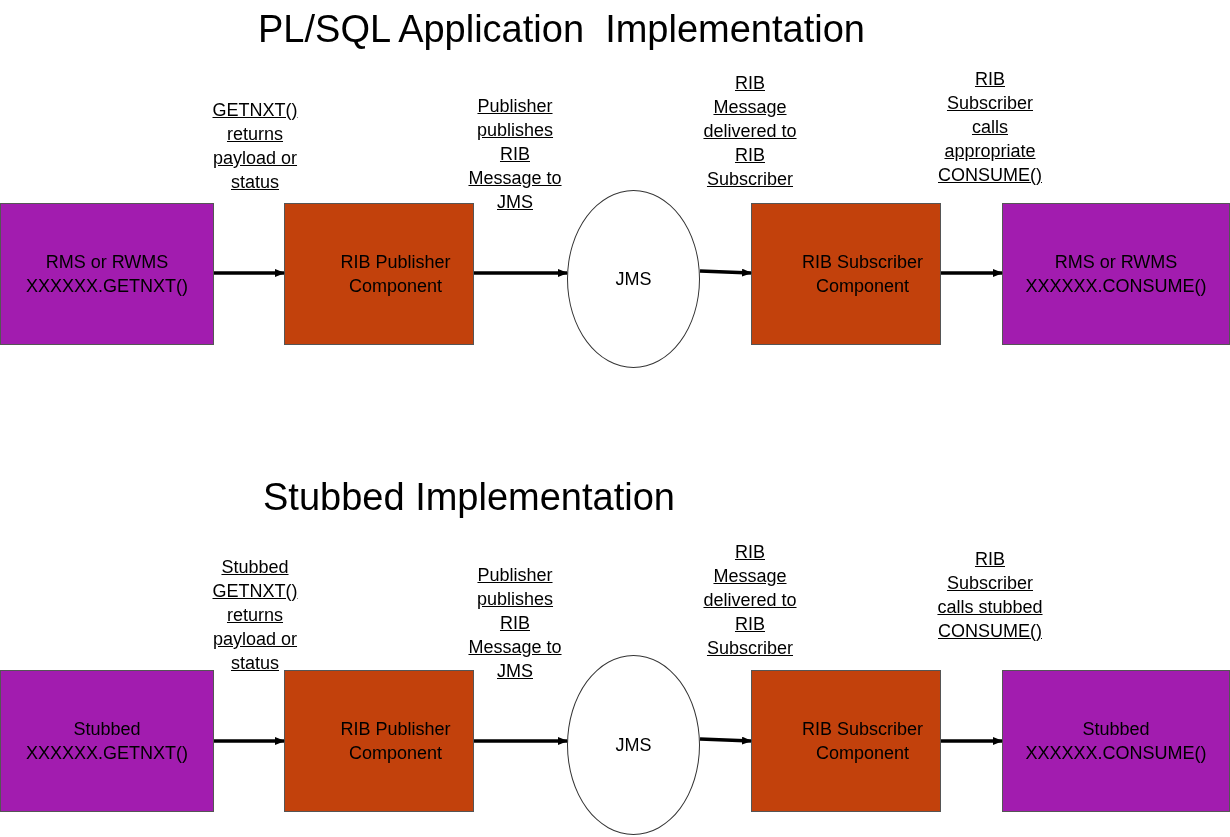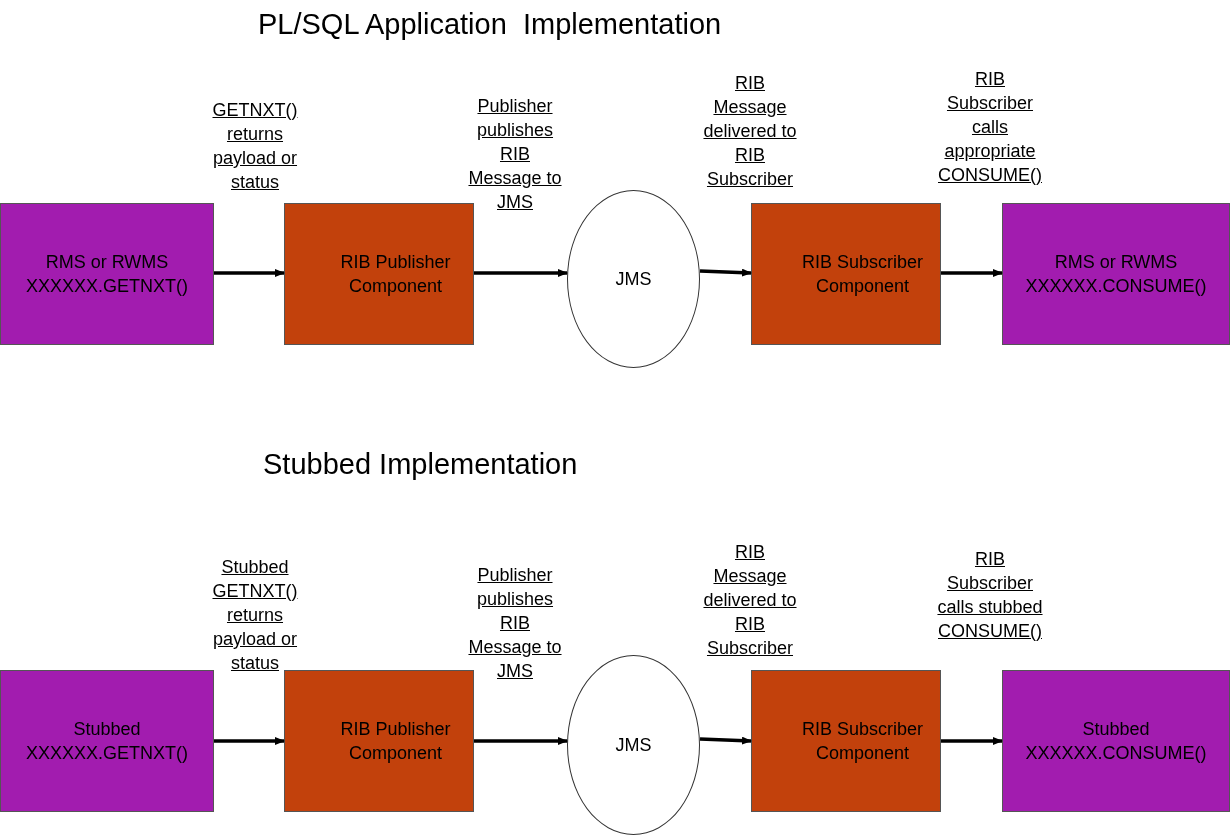--- a/index.html
+++ b/index.html
@@ -1,18 +1,18 @@
 <!DOCTYPE html>
 <html><head>
 <meta charset="utf-8">
 <style>
   html, body { margin:0; padding:0; background:#ffffff; }
   body { width:1230px; height:837px; position:relative; overflow:hidden;
          font-family:"Liberation Sans", sans-serif; color:#000; }
-  .title { position:absolute; font-size:29px; white-space:pre; }
+  .title { position:absolute; font-size:38px; white-space:pre; }
   .box { position:absolute; box-sizing:border-box; border:1.5px solid #555;
          display:flex; align-items:center; justify-content:center; text-align:center;
          font-size:18px; line-height:24px; white-space:pre-line; }
   .pink { background:#a21caf; }
   .green { background:#c2410c;padding-left:33px; }
   .ellipse { position:absolute; box-sizing:border-box; border:1.3px solid #333; border-radius:50%;
              background:#fff; display:flex; align-items:center; justify-content:center; font-size:18px; }
   .label { position:absolute; text-align:center; font-size:18px; line-height:24px; white-space:pre-line;text-decoration:underline; }
   svg.arrows { position:absolute; left:0; top:0; }
 </style>
@@ -46,21 +46,21 @@
 <div class="box green" style="left:284px; top:203px; width:190px; height:142px;">RIB Publisher
 Component</div>
 <div class="ellipse" style="left:567px; top:190px; width:133px; height:178px;">
     <span>JMS</span>
   </div>
 <div class="box green" style="left:751px; top:203px; width:190px; height:142px;">RIB Subscriber
 Component</div>
 <div class="box pink" style="left:1002px; top:203px; width:228px; height:142px;">RMS or RWMS
 XXXXXX.CONSUME()</div>
 
-<div class="title" style="left:263px; top:448px;text-align:right;">Stubbed Implementation</div>
+<div class="title" style="left:263px; top:476px;text-align:right;">Stubbed Implementation</div>
 
 <div class="label" style="left:190px; top:555px; width:130px;">Stubbed
 GETNXT()
 returns
 payload or
 status</div>
 <div class="label" style="left:450px; top:563px; width:130px;">Publisher
 publishes
 RIB
 Message to

